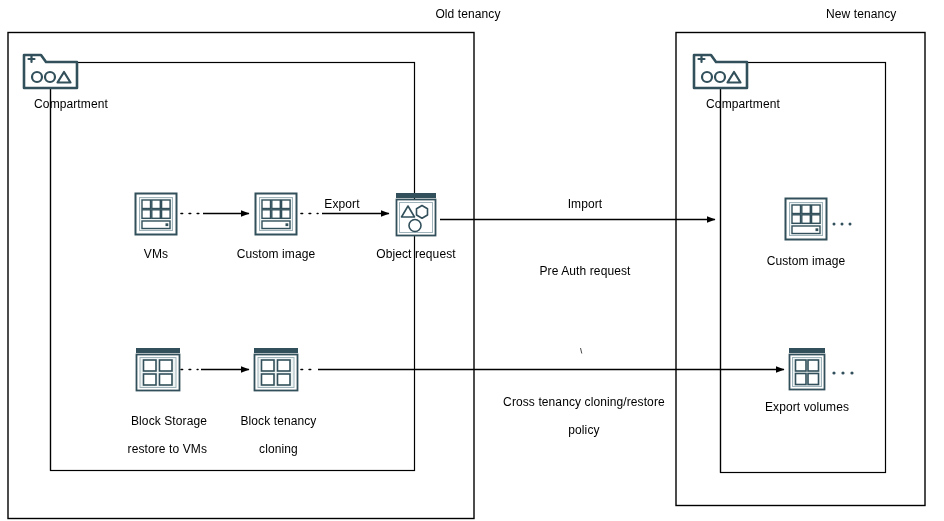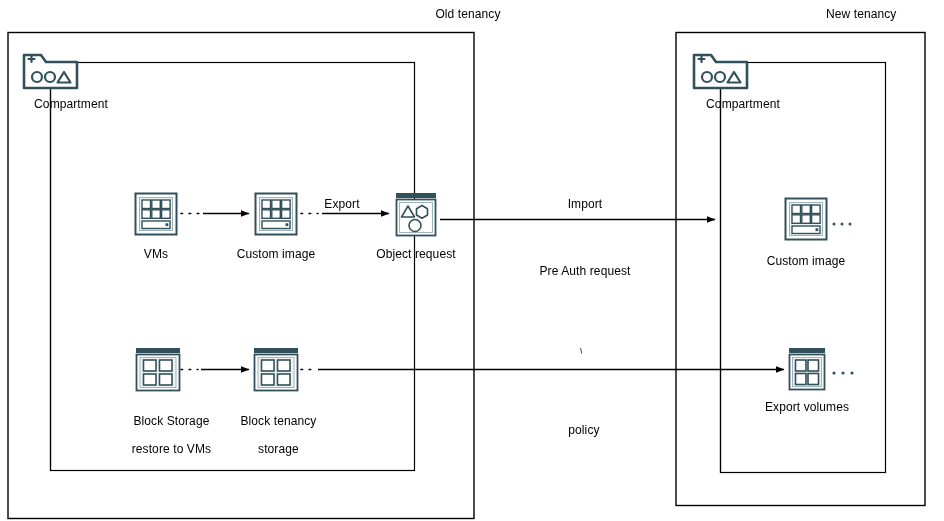--- a/index.html
+++ b/index.html
@@ -200,36 +200,36 @@
 <div class="label left" style="left:11px; top:97px; width:120px;">Compartment</div>
 
 <div class="label left" style="left:683px; top:97px; width:120px;">Compartment</div>
 
 <div class="label" style="left:106px; top:247px; width:100px;">VMs</div>
 
 <div class="label" style="left:226px; top:247px; width:100px;">Custom image</div>
 
 <div class="label" style="left:366px; top:247px; width:100px;">Object request</div>
 
-<div class="label" style="left:117px; top:400px; width:102px;">
+<div class="label" style="left:105px; top:400px; width:102px;text-align:right;">
   <span>Block Storage</span><br>
   <span>restore to VMs</span>
 </div>
 
 <div class="label" style="left:224px; top:400px; width:102px;">
   <span>Block tenancy</span><br>
-  <span>storage</span>
+  <span>cloning</span>
 </div>
 
 <div class="label" style="left:756px; top:254px; width:100px;">Custom image</div>
 
 <div class="label" style="left:757px; top:400px; width:100px;">Export volumes</div>
 
 <div class="label" style="left:307px; top:197px; width:70px;">Export</div>
 
 <div class="label" style="left:550px; top:197px; width:70px;">Import</div>
 
 <div class="label" style="left:525px; top:236px; width:120px;margin-top:28px;">Pre Auth request</div>
 
 <div class="label" style="left:478px; top:381px; width:205px;">
-  <br>
+  <span>Cross tenancy cloning/restore</span><br>
   <span>policy</span>
 </div>
 
 </body></html>

